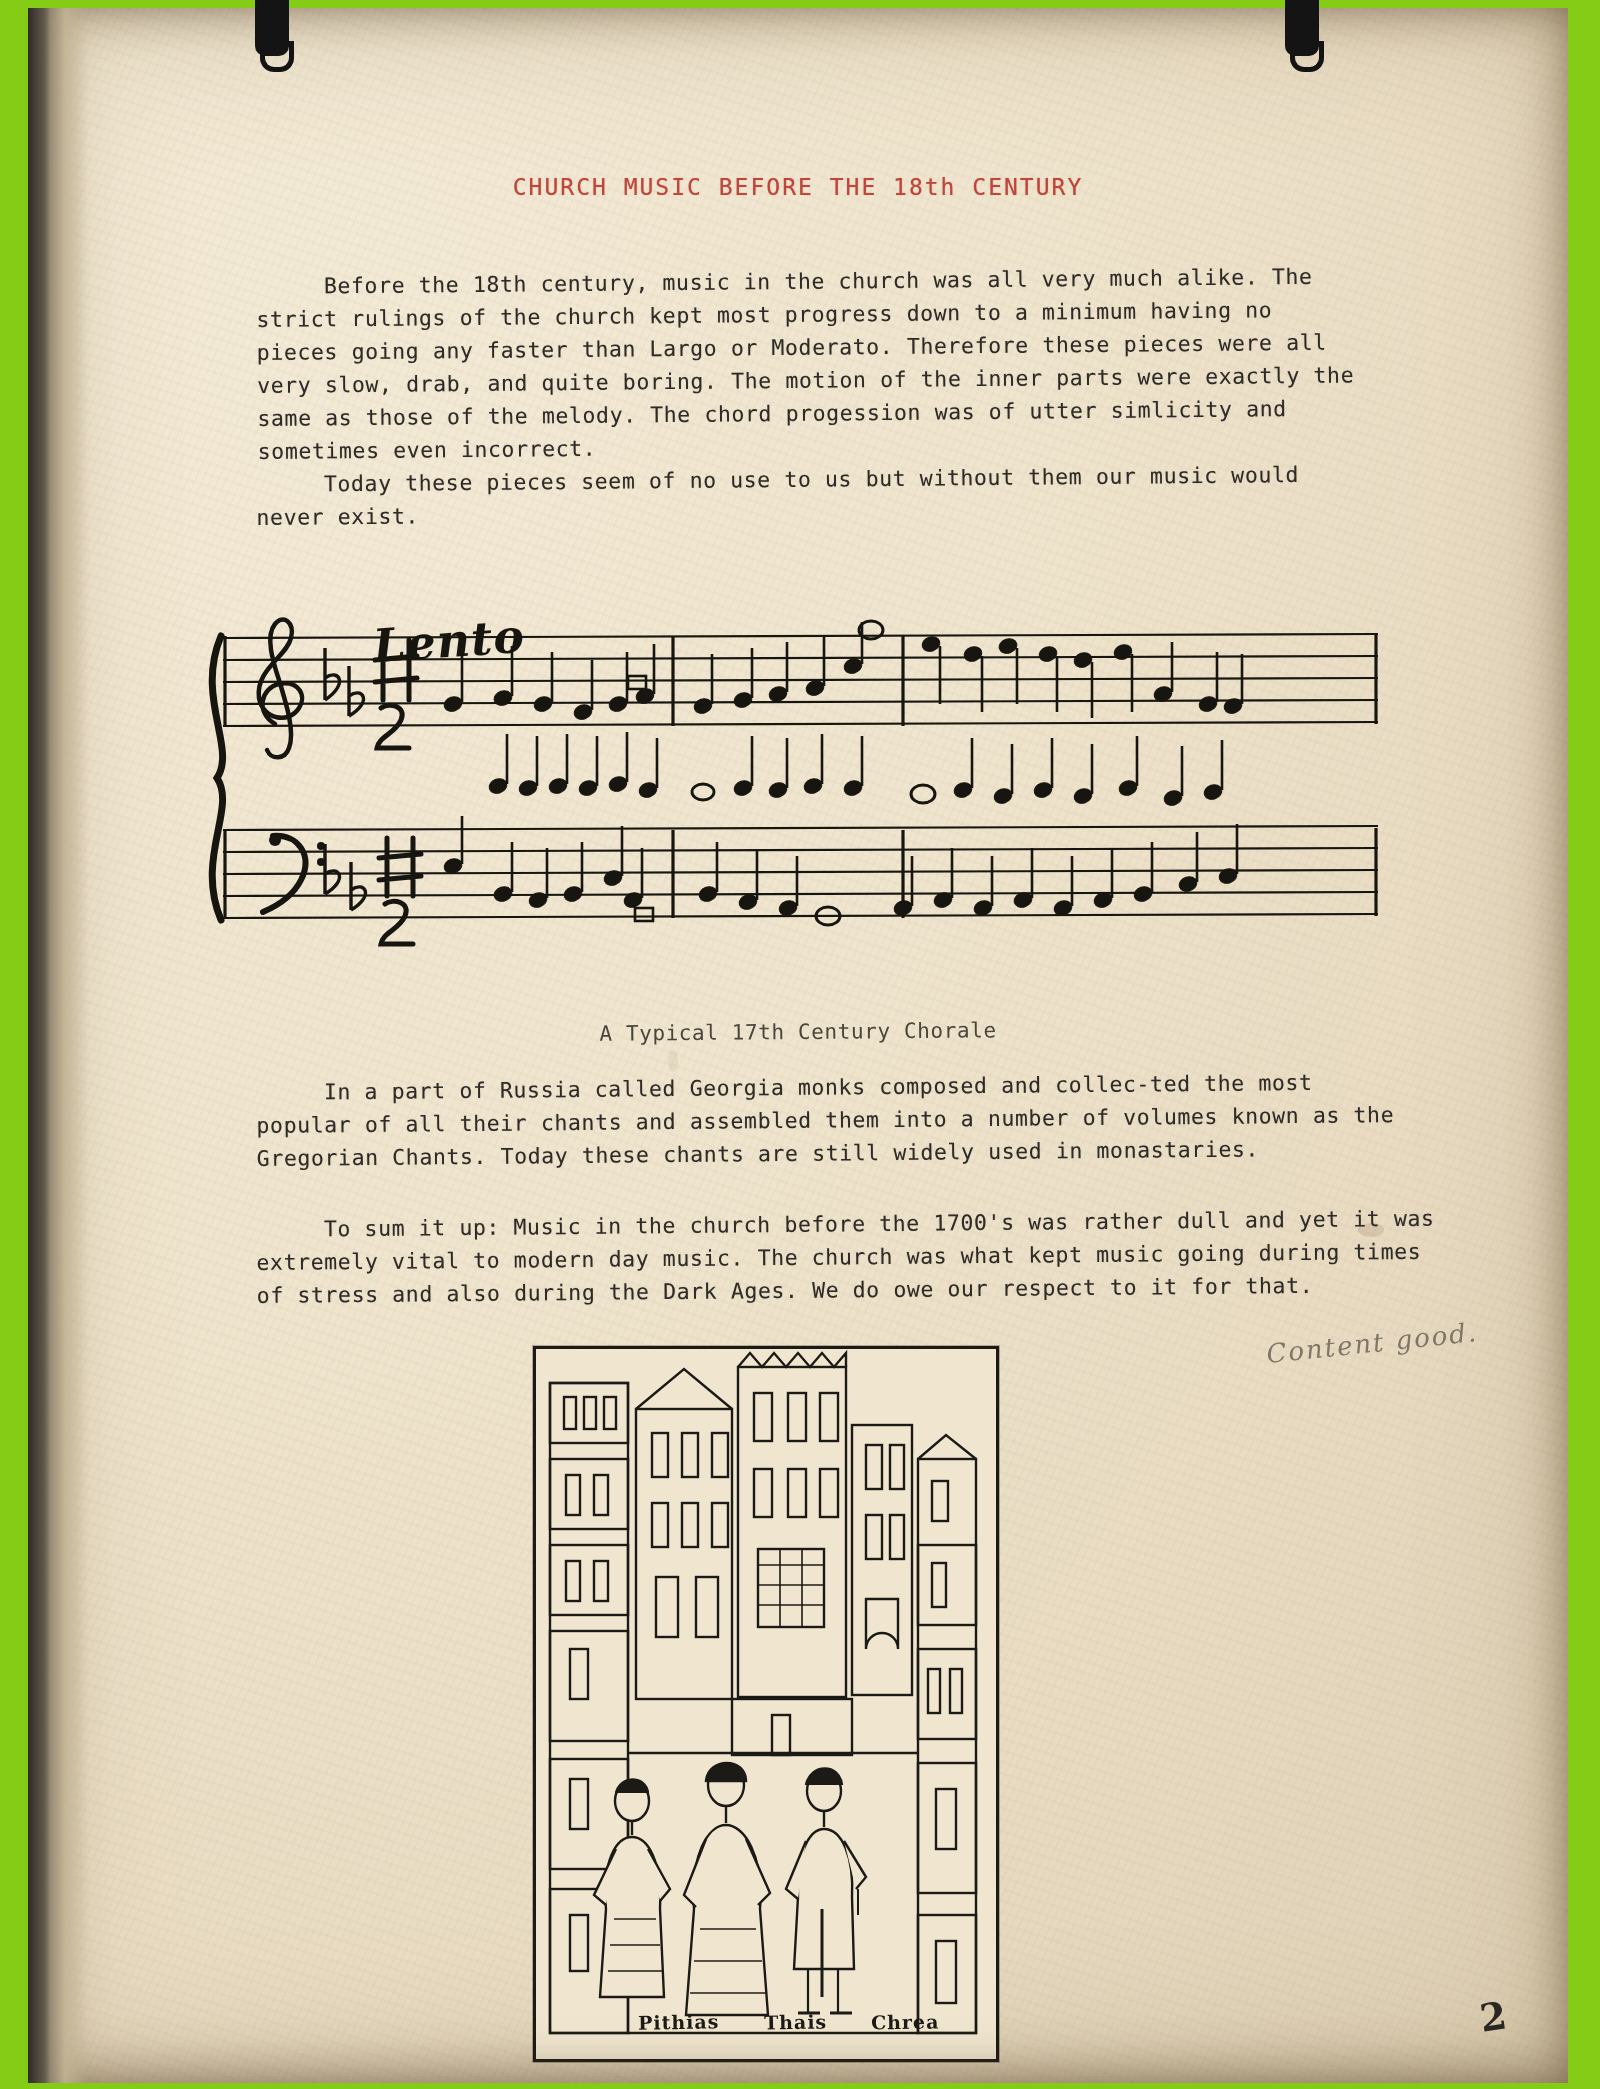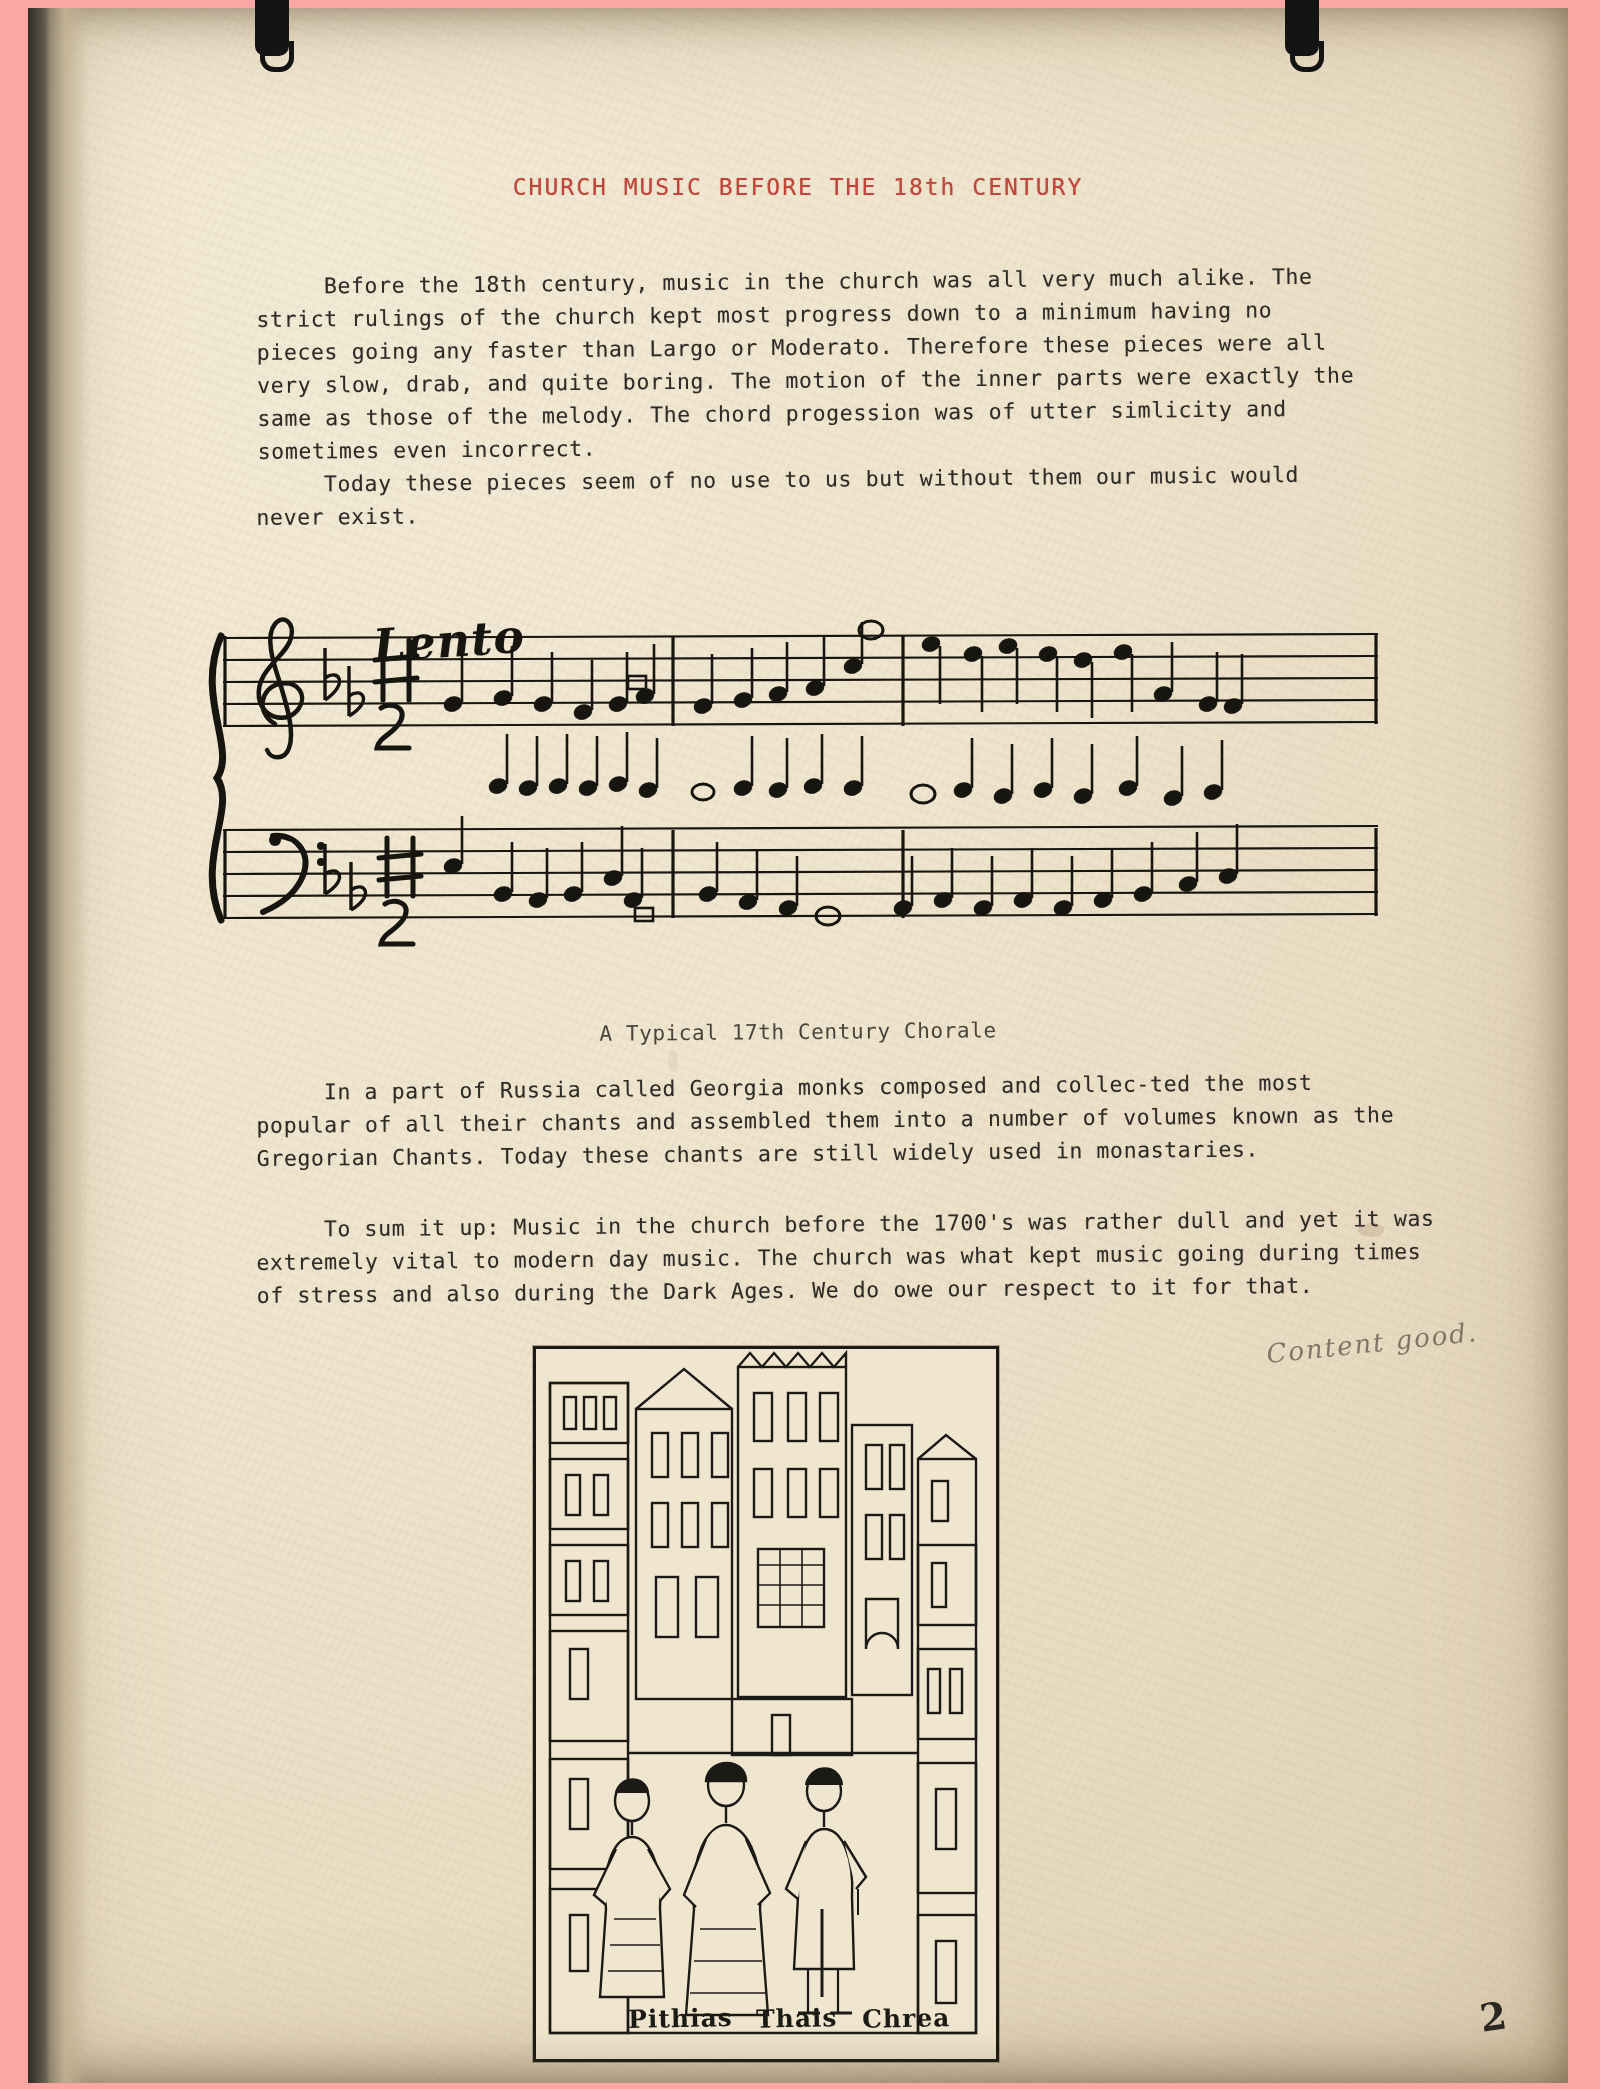--- a/index.html
+++ b/index.html
@@ -12,21 +12,21 @@
     height: 2089px;
     position: relative;
     overflow: hidden;
     font-family: "DejaVu Sans Mono", monospace;
   }
 
   
   #page {
     position: absolute;
     inset: 0;
-    background: #fca5a5;
+    background: #84cc16;
   }
   .paper {
     position: absolute;
     left: 28px;
     top: 8px;
     width: 1540px;
     height: 2075px;
     background:
       radial-gradient(ellipse at 20% 15%, #f3ead6 0%, #efe4cd 40%, #e8dbc2 70%, #ddcfb4 100%);
     box-shadow: inset 0 0 140px rgba(150,125,85,.35);
@@ -189,21 +189,21 @@
   #woodcut svg { display: block; }
   .woodcut-labels {
     position: absolute;
     left: 0; right: 0;
     bottom: 26px;
     display: flex;
     justify-content: space-around;
     padding: 0 34px;
     font-family: "DejaVu Serif", serif;
     font-weight: bold;
-    font-size: 25px;
+    font-size: 19px;
     color: #1d1b16;
     letter-spacing: 1px;
     margin-left: 46px;
   }
   .wlabel { transform: rotate(-1deg); }
 
   
   .blemish {
     position: absolute;
     border-radius: 50%;

